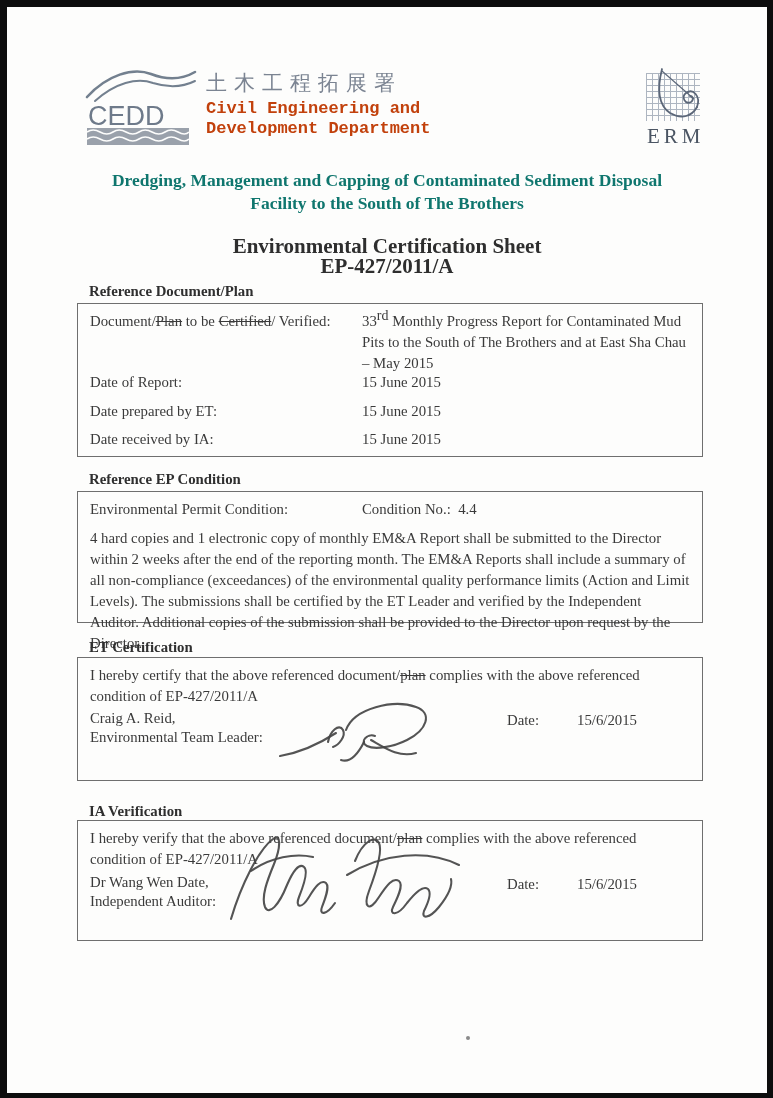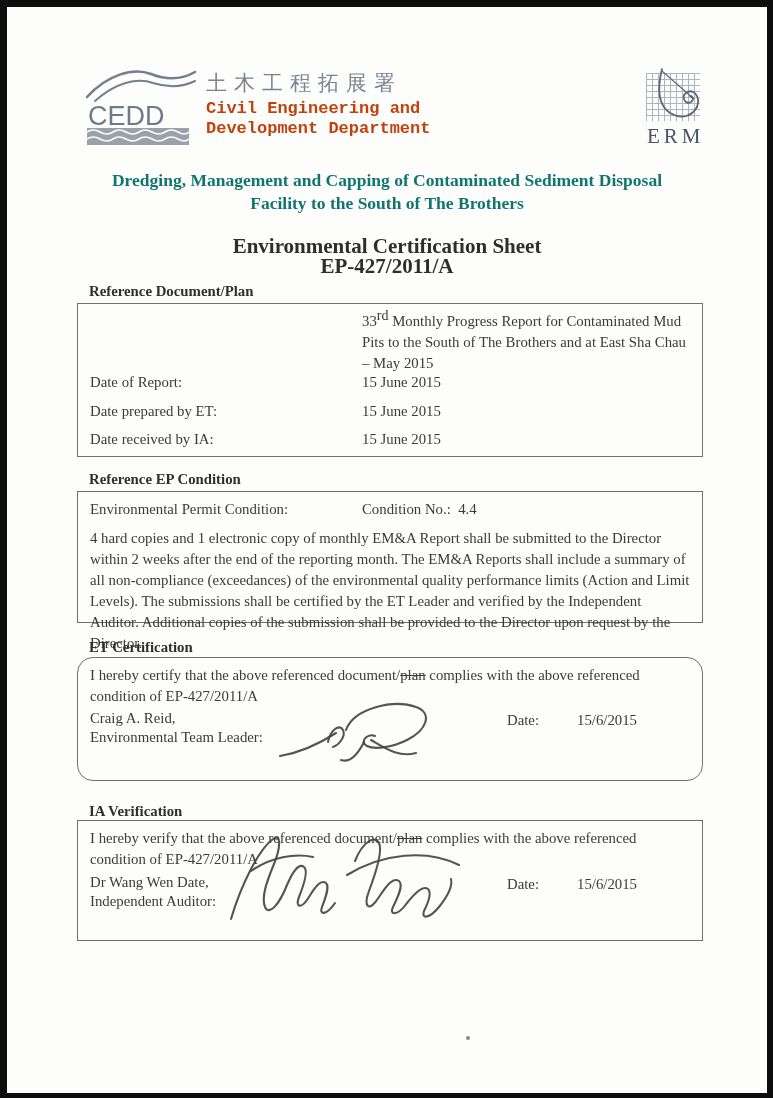--- a/index.html
+++ b/index.html
@@ -66,20 +66,23 @@
     </svg>
     <div class="abs erm-label" style="left:640px; top:117px;">ERM</div>
 
     <div class="abs title-line" style="top:163px;">Dredging, Management and Capping of Contaminated Sediment Disposal</div>
     <div class="abs title-line" style="top:186px;">Facility to the South of The Brothers</div>
     <div class="abs subtitle-line" style="top:227px;">Environmental Certification Sheet</div>
     <div class="abs subtitle-line" style="top:247px;">EP-427/2011/A</div>
 
     <div class="abs sec-heading" style="left:82px; top:276px;">Reference Document/Plan</div>
     <div class="box" style="top:296px; height:154px;">
+      <div class="abs txt" style="left:12px; top:7px; width:270px;">
+        <span>Document/</span><span class="struck">Plan</span><span> to be </span><span class="struck">Certified</span><span>/ Verified:</span>
+      </div>
       <div class="abs txt" style="left:284px; top:7px; width:332px;">
         <span>33</span><sup>rd</sup><span> Monthly Progress Report for Contaminated Mud Pits to the South of The Brothers and at East Sha Chau – May 2015</span>
       </div>
       <div class="abs txt" style="left:12px; top:68px;">Date of Report:</div>
       <div class="abs txt" style="left:284px; top:68px;">15 June 2015</div>
       <div class="abs txt" style="left:12px; top:97px;">Date prepared by ET:</div>
       <div class="abs txt" style="left:284px; top:97px;">15 June 2015</div>
       <div class="abs txt" style="left:12px; top:125px;">Date received by IA:</div>
       <div class="abs txt" style="left:284px; top:125px;">15 June 2015</div>
     </div>
@@ -87,21 +90,21 @@
     <div class="abs sec-heading" style="left:82px; top:464px;">Reference EP Condition</div>
     <div class="box" style="top:484px; height:132px;">
       <div class="abs txt" style="left:12px; top:7px;">Environmental Permit Condition:</div>
       <div class="abs txt" style="left:284px; top:7px;">
         <span>Condition No.:</span>&nbsp;&nbsp;<span>4.4</span>
       </div>
       <div class="abs txt" style="left:12px; top:36px; width:602px;">4 hard copies and 1 electronic copy of monthly EM&amp;A Report shall be submitted to the Director within 2 weeks after the end of the reporting month. The EM&amp;A Reports shall include a summary of all non-compliance (exceedances) of the environmental quality performance limits (Action and Limit Levels). The submissions shall be certified by the ET Leader and verified by the Independent Auditor. Additional copies of the submission shall be provided to the Director upon request by the Director.</div>
     </div>
 
     <div class="abs sec-heading" style="left:82px; top:632px;">ET Certification</div>
-    <div class="box" style="top:650px; height:124px;border-radius:16px;">
+    <div class="box" style="top:650px; height:124px;">
       <div class="abs txt" style="left:12px; top:7px; width:602px;">
         <span>I hereby certify that the above referenced document/</span><span class="struck">plan</span><span> complies with the above referenced condition of EP-427/2011/A</span>
       </div>
       <div class="abs txt" style="left:12px; top:50px;">Craig A. Reid,</div>
       <div class="abs txt" style="left:12px; top:69px;">Environmental Team Leader:</div>
       <svg class="abs" style="left:198px; top:38px;" width="168" height="74" viewBox="0 0 168 74">
         <path class="sig-path" d="M4,60 C28,56 46,46 60,37"></path>
         <path class="sig-path" d="M52,46 c2,-11 11,-19 15,-12 c3,6 -4,15 -10,17"></path>
         <path class="sig-path" d="M70,34 C78,12 118,3 140,11 C157,17 151,34 131,44 C117,51 99,54 91,50 C83,46 91,37 99,40"></path>
         <path class="sig-path" d="M95,44 C109,52 123,62 140,57"></path>

